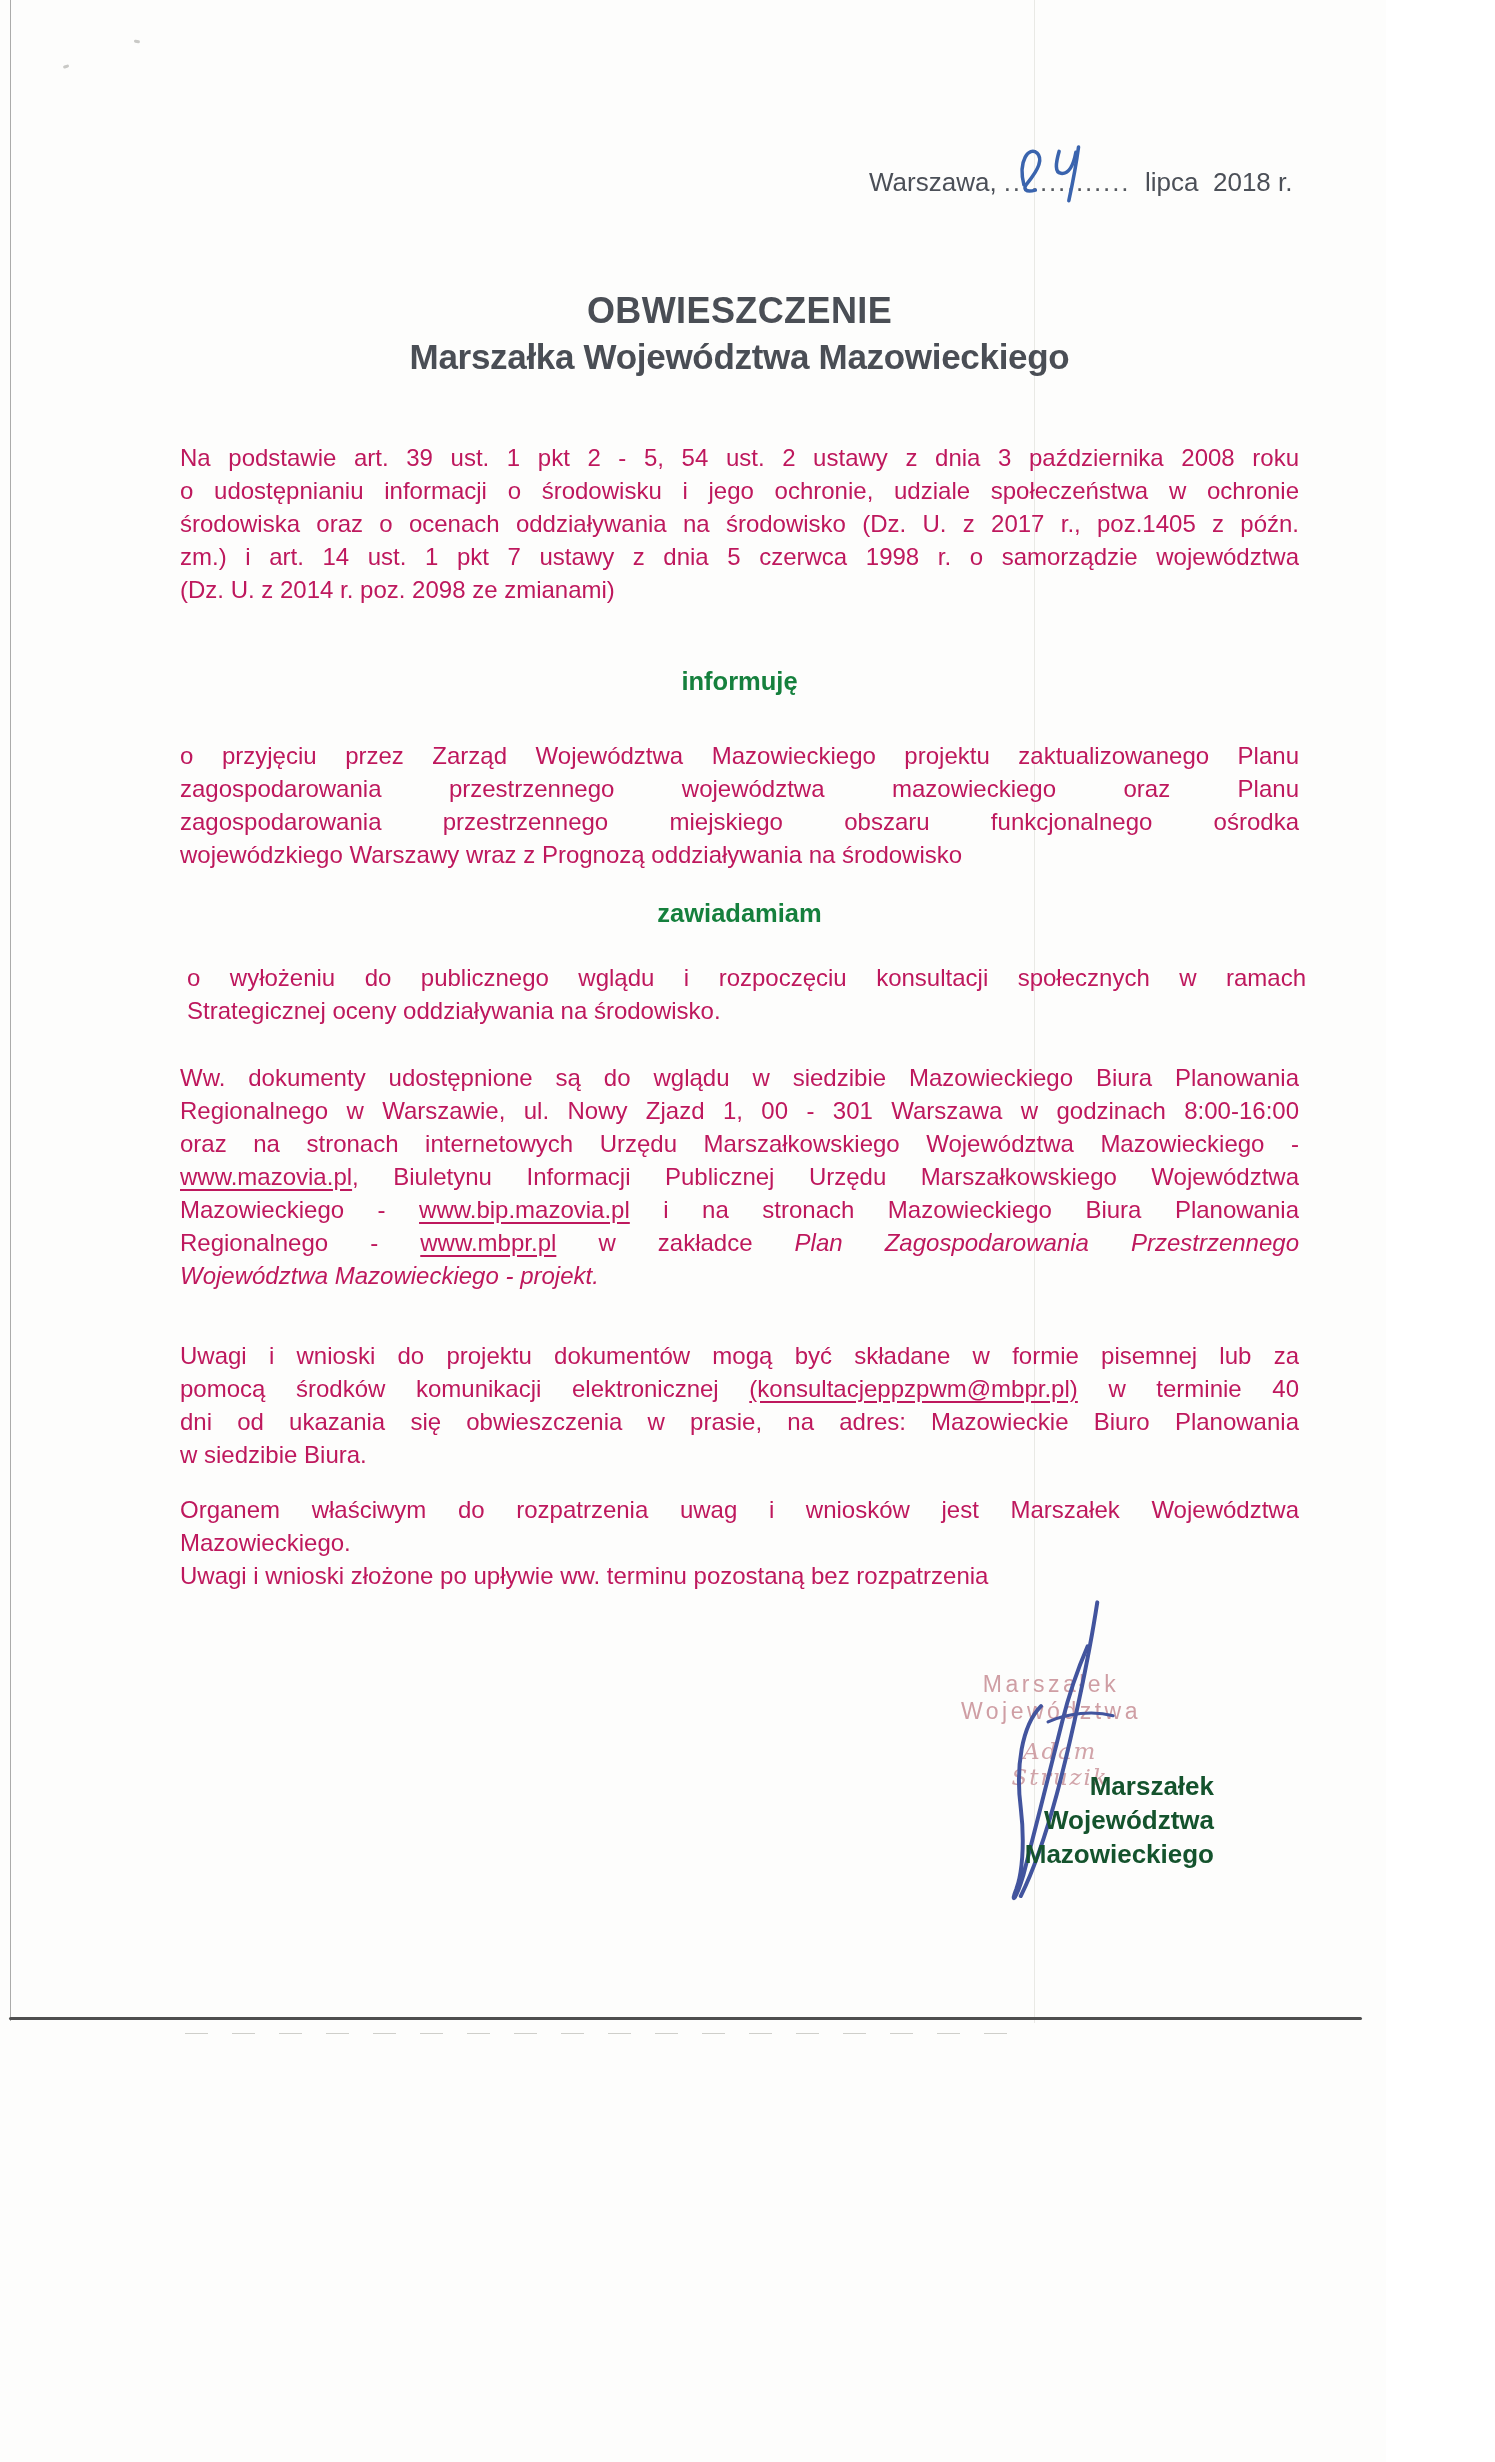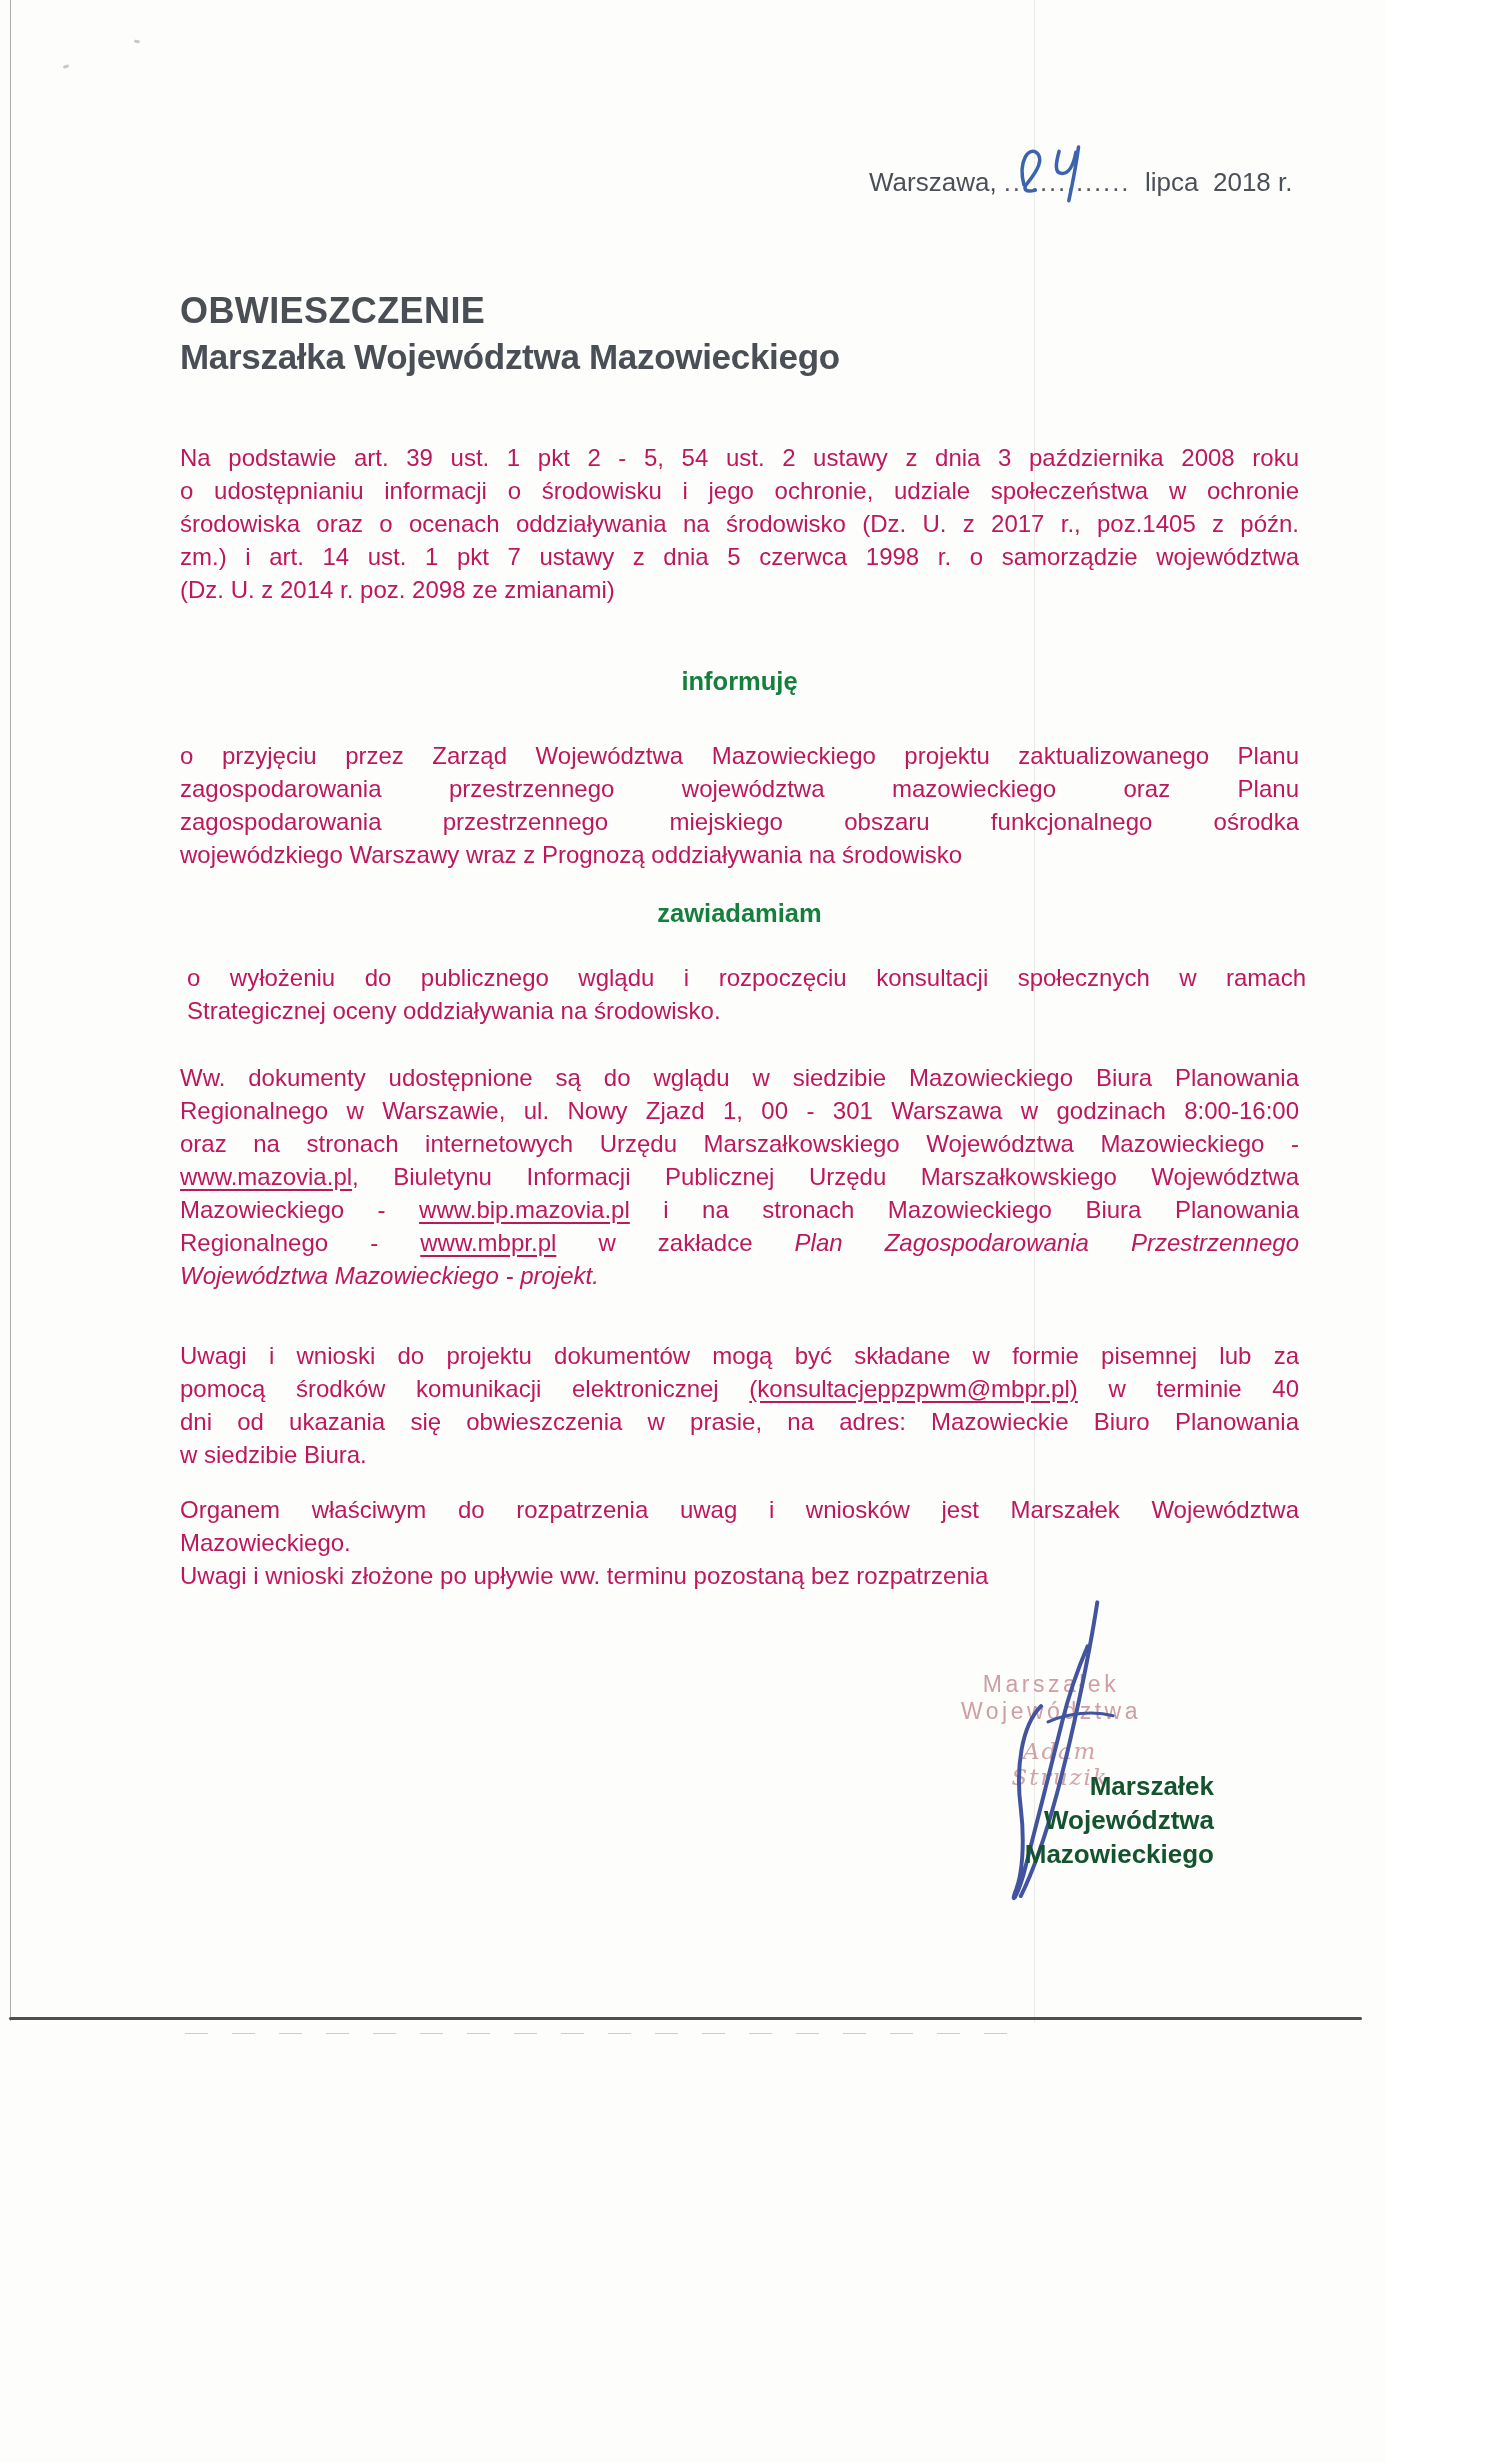--- a/index.html
+++ b/index.html
@@ -22,21 +22,21 @@
   .sp2{left:134px;top:40px;transform:rotate(12deg);}
 
   
   .dateline{position:absolute;left:869px;top:167px;height:39px;
     font-size:26px;color:#4b4f57;white-space:pre;display:flex;align-items:baseline;}
   .dots{position:relative;display:inline-block;width:134px;overflow:hidden;
     letter-spacing:1.8px;color:#55595f;}
   .hand24{position:absolute;left:1008px;top:139px;}
 
   
-  .title{position:absolute;left:180px;top:288px;width:1119px;
+  .title{position:absolute;left:180px;top:288px;width:1119px;text-align:center;
     font-weight:bold;color:#4a4e55;}
   .title .t1{font-size:36px;letter-spacing:0.4px;line-height:46px;}
   .title .t2{font-size:35px;letter-spacing:-0.3px;line-height:46px;}
 
   
   .heading{position:absolute;left:180px;width:1119px;text-align:center;
     font-weight:bold;font-size:25.5px;color:#15803d;}
   .para{position:absolute;left:180px;width:1119px;font-size:24px;color:#be185d;}
   .para .line{height:33px;line-height:33px;text-align:justify;text-align-last:justify;overflow:hidden;}
   .para .line.last{text-align-last:left;}

